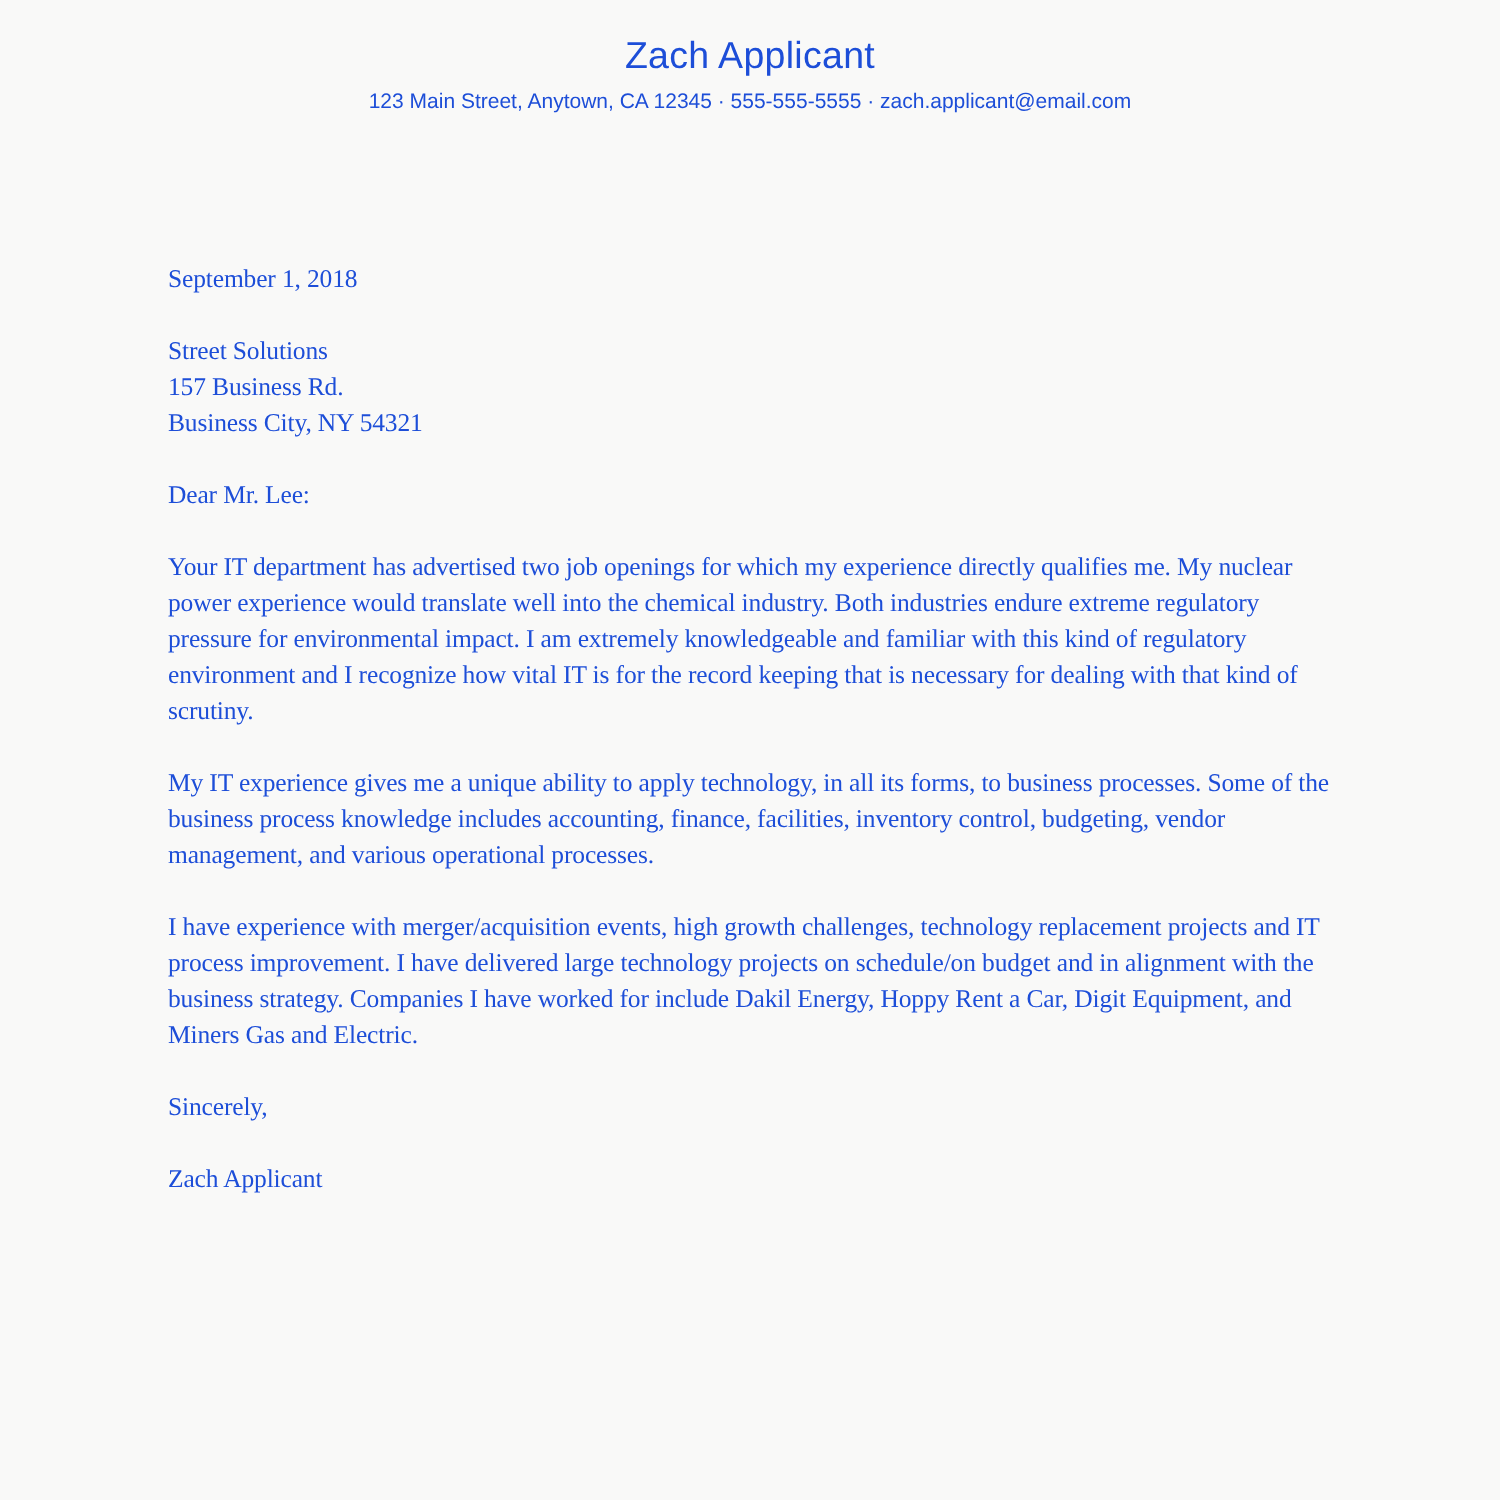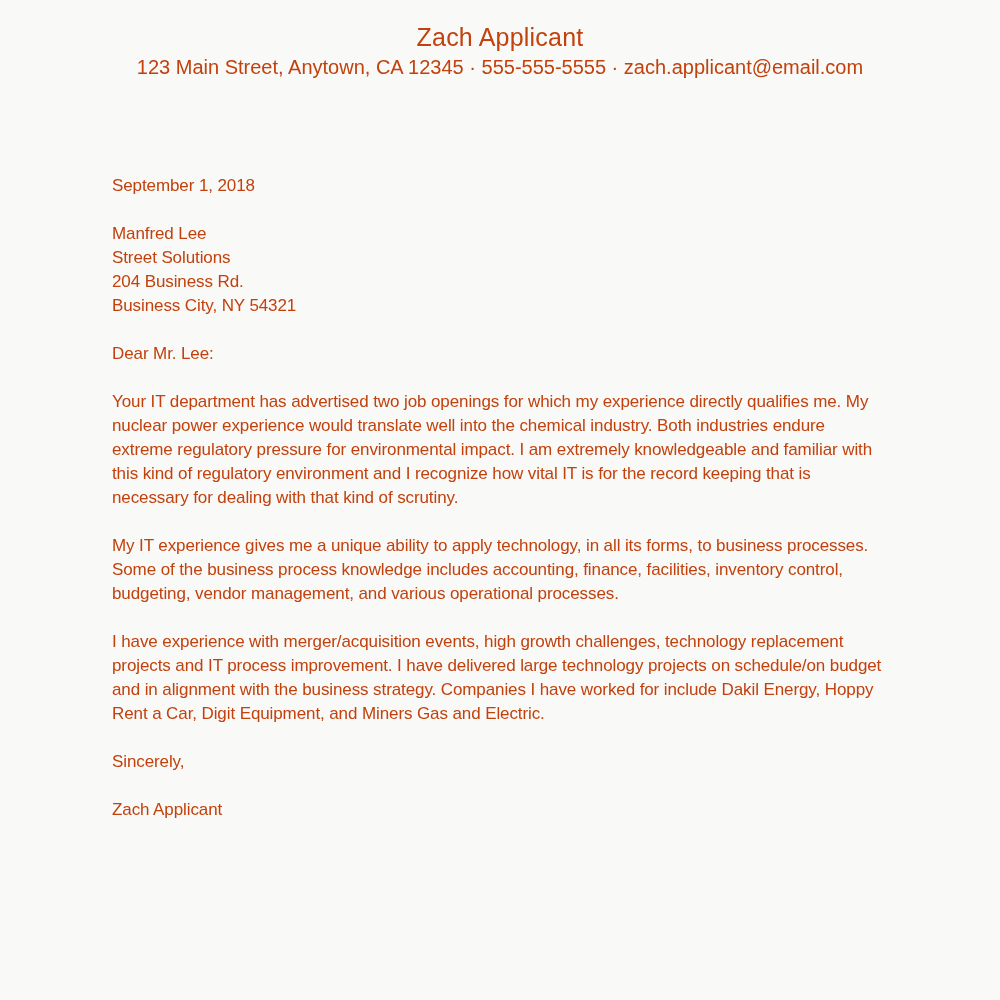--- a/index.html
+++ b/index.html
@@ -4,45 +4,46 @@
 <style>
   html, body {
     margin: 0;
     padding: 0;
   }
   .page {
     position: relative;
     width: 1000px;
     height: 1000px;
     background: #f9f9f8;
-    color: #c2410c;
+    color: #1d4ed8;
     font-family: "Liberation Sans", sans-serif;
     overflow: hidden;
     box-sizing: border-box;
   }
   .letter-header {
     text-align: center;
     padding-top: 22px;
   }
   .sender-name {
     font-size: 25px;
     line-height: 30px;
     font-weight: 400;
     letter-spacing: 0.2px;
   }
   .sender-contact {
-    font-size: 20px;
+    font-size: 14px;
     line-height: 17px;
     margin-top: 7px;
   }
   .letter-body {
     padding: 98px 110px 0 112px;
     font-size: 17px;
     line-height: 24px;
     letter-spacing: -0.1px;
+    font-family: Liberation Serif, serif;
   }
   .block {
     margin: 0 0 24px 0;
   }
   .line {
     display: block;
   }
   p.block {
     margin-top: 0;
   }
@@ -55,23 +56,22 @@
   <div class="letter-header">
     <div class="sender-name">Zach Applicant</div>
     <div class="sender-contact">123 Main Street, Anytown, CA 12345 · 555-555-5555 · zach.applicant@email.com</div>
   </div>
 
   <div class="letter-body">
 
     <div class="block">September 1, 2018</div>
 
     <div class="block">
-      <span class="line">Manfred Lee</span>
       <span class="line">Street Solutions</span>
-      <span class="line">204 Business Rd.</span>
+      <span class="line">157 Business Rd.</span>
       <span class="line">Business City, NY 54321</span>
     </div>
 
     <div class="block">Dear Mr. Lee:</div>
 
     <p class="block">Your IT department has advertised two job openings for which my experience directly qualifies me. My nuclear power experience would translate well into the chemical industry. Both industries endure extreme regulatory pressure for environmental impact. I am extremely knowledgeable and familiar with this kind of regulatory environment and I recognize how vital IT is for the record keeping that is necessary for dealing with that kind of scrutiny.</p>
     <p class="block">My IT experience gives me a unique ability to apply technology, in all its forms, to business processes. Some of the business process knowledge includes accounting, finance, facilities, inventory control, budgeting, vendor management, and various operational processes.</p>
     <p class="block">I have experience with merger/acquisition events, high growth challenges, technology replacement projects and IT process improvement. I have delivered large technology projects on schedule/on budget and in alignment with the business strategy. Companies I have worked for include Dakil Energy, Hoppy Rent a Car, Digit Equipment, and Miners Gas and Electric.</p>
 
     <div class="block">Sincerely,</div>

